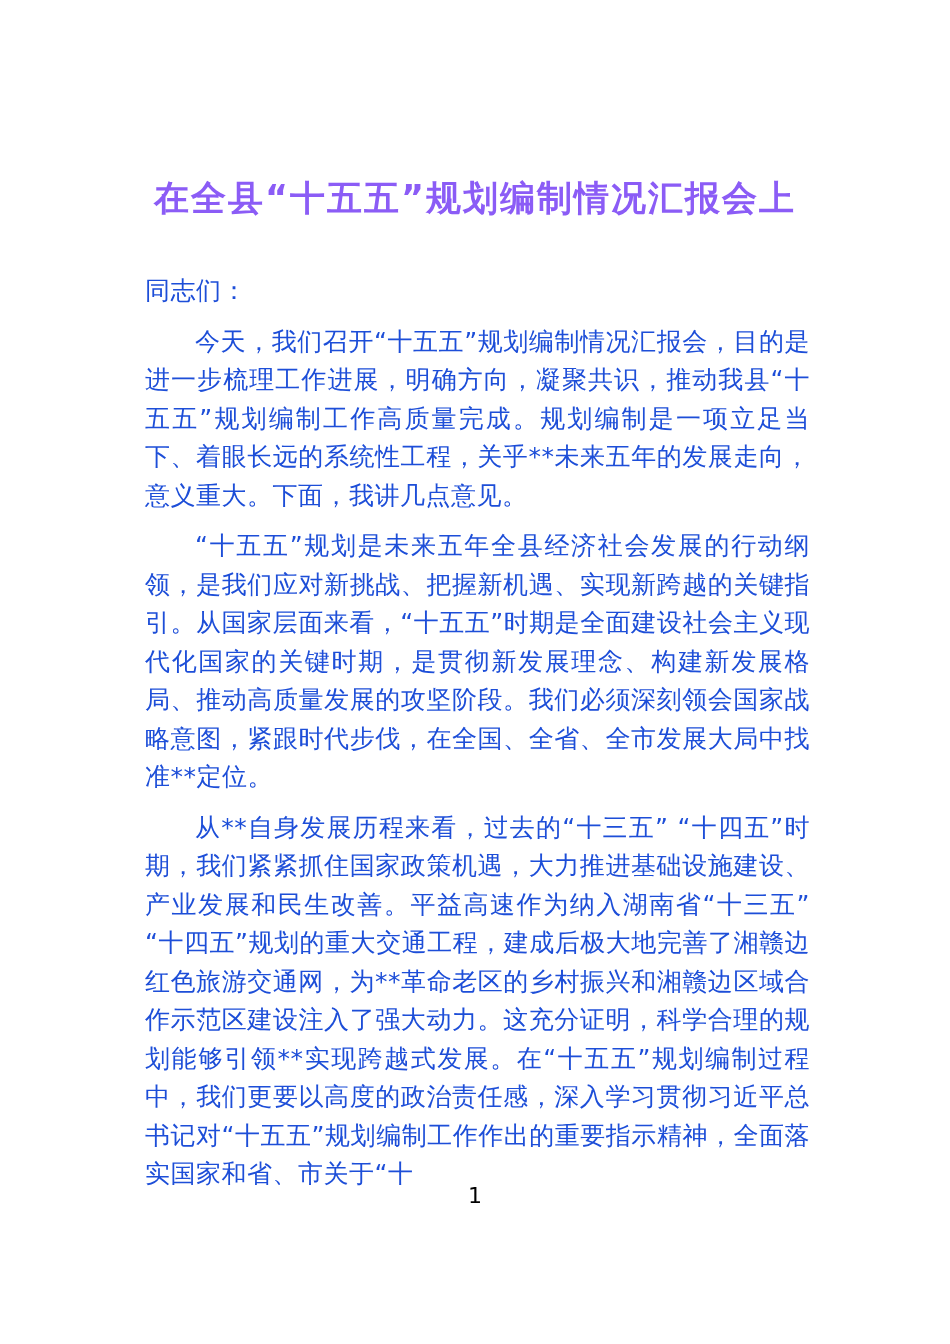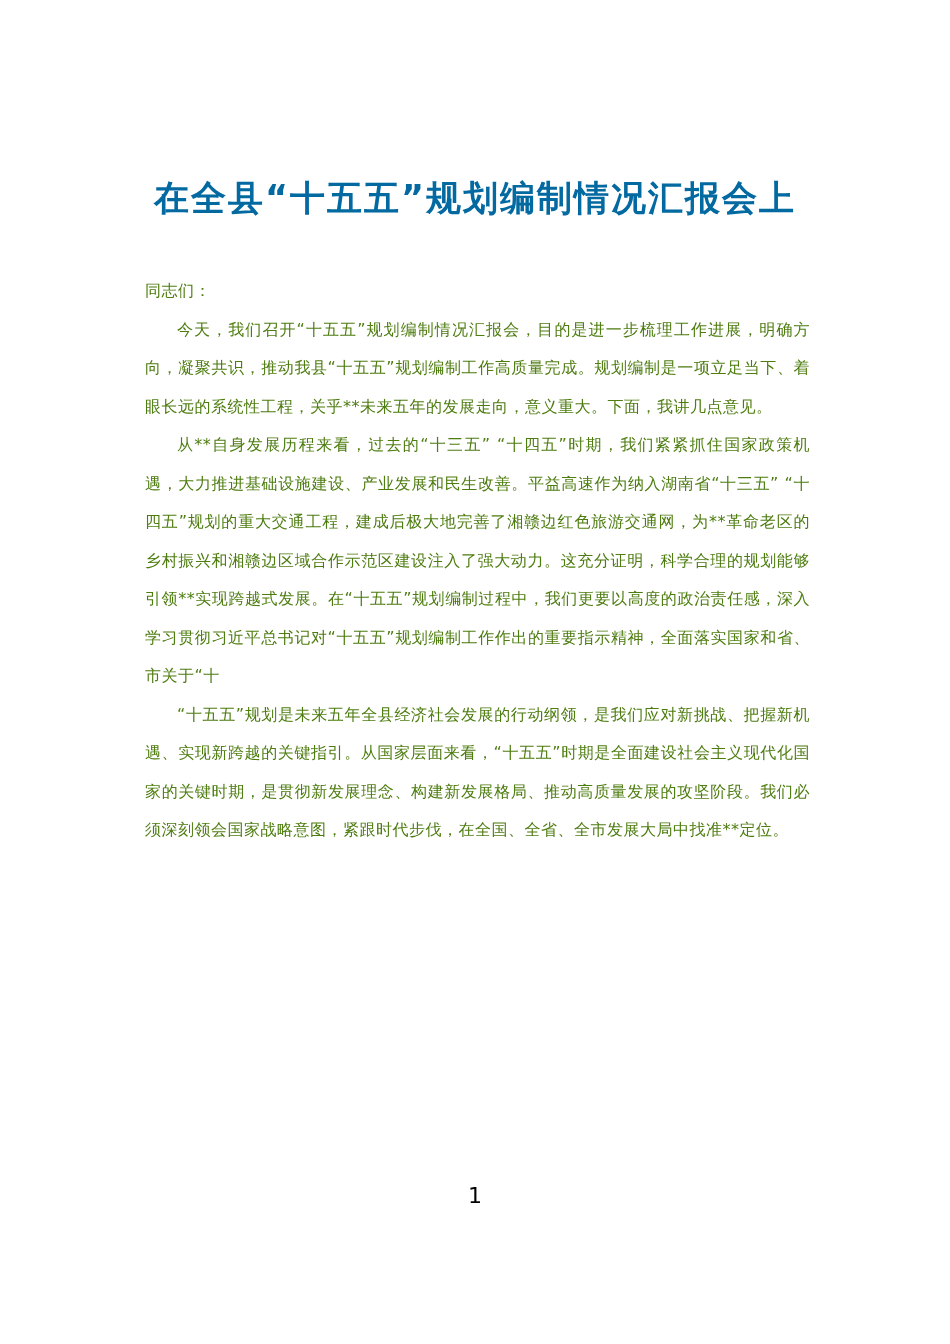--- a/index.html
+++ b/index.html
@@ -14,49 +14,49 @@
     font-family: "DejaVu Sans", "Liberation Sans", sans-serif;
     color: #000000;
   }
   .doc-title {
     padding-top: 158px;
     text-align: center;
     font-weight: bold;
     font-size: 35px;
     line-height: 80px;
     letter-spacing: 2px;
-    color: #0369a1;
+    color: #8b5cf6;
   }
   .doc-body {
     margin: 34px 140px 0 145px;
-    font-size: 16px;
+    font-size: 25px;
     line-height: 38.5px;
     text-align: justify;
     letter-spacing: 0.5px;
-    color: #4d7c0f;
+    color: #1d4ed8;
   }
   .para { text-indent: 0; }
-  .para.indent { text-indent: 2em; }
+  .para.indent { text-indent: 2em; margin-top: 12px; }
   .page-number {
     position: absolute;
     top: 1183px;
     left: 0;
     right: 0;
     text-align: center;
     font-size: 22px;
     color: #000000;
   }
 </style>
 </head>
 <body>
 
 <div class="page">
   <div class="doc-title">
     <div>在全县“十五五”规划编制情况汇报会上</div>
   </div>
   <div class="doc-body" id="body-container">
       <p class="para">同志们：</p>
       <p class="para indent">今天，我们召开“十五五”规划编制情况汇报会，目的是进一步梳理工作进展，明确方向，凝聚共识，推动我县“十五五”规划编制工作高质量完成。规划编制是一项立足当下、着眼长远的系统性工程，关乎**未来五年的发展走向，意义重大。下面，我讲几点意见。</p>
+      <p class="para indent">“十五五”规划是未来五年全县经济社会发展的行动纲领，是我们应对新挑战、把握新机遇、实现新跨越的关键指引。从国家层面来看，“十五五”时期是全面建设社会主义现代化国家的关键时期，是贯彻新发展理念、构建新发展格局、推动高质量发展的攻坚阶段。我们必须深刻领会国家战略意图，紧跟时代步伐，在全国、全省、全市发展大局中找准**定位。</p>
       <p class="para indent">从**自身发展历程来看，过去的“十三五” “十四五”时期，我们紧紧抓住国家政策机遇，大力推进基础设施建设、产业发展和民生改善。平益高速作为纳入湖南省“十三五” “十四五”规划的重大交通工程，建成后极大地完善了湘赣边红色旅游交通网，为**革命老区的乡村振兴和湘赣边区域合作示范区建设注入了强大动力。这充分证明，科学合理的规划能够引领**实现跨越式发展。在“十五五”规划编制过程中，我们更要以高度的政治责任感，深入学习贯彻习近平总书记对“十五五”规划编制工作作出的重要指示精神，全面落实国家和省、市关于“十</p>
-      <p class="para indent">“十五五”规划是未来五年全县经济社会发展的行动纲领，是我们应对新挑战、把握新机遇、实现新跨越的关键指引。从国家层面来看，“十五五”时期是全面建设社会主义现代化国家的关键时期，是贯彻新发展理念、构建新发展格局、推动高质量发展的攻坚阶段。我们必须深刻领会国家战略意图，紧跟时代步伐，在全国、全省、全市发展大局中找准**定位。</p>
     </div>
   <div class="page-number">1</div>
 </div>
 
 </body></html>

